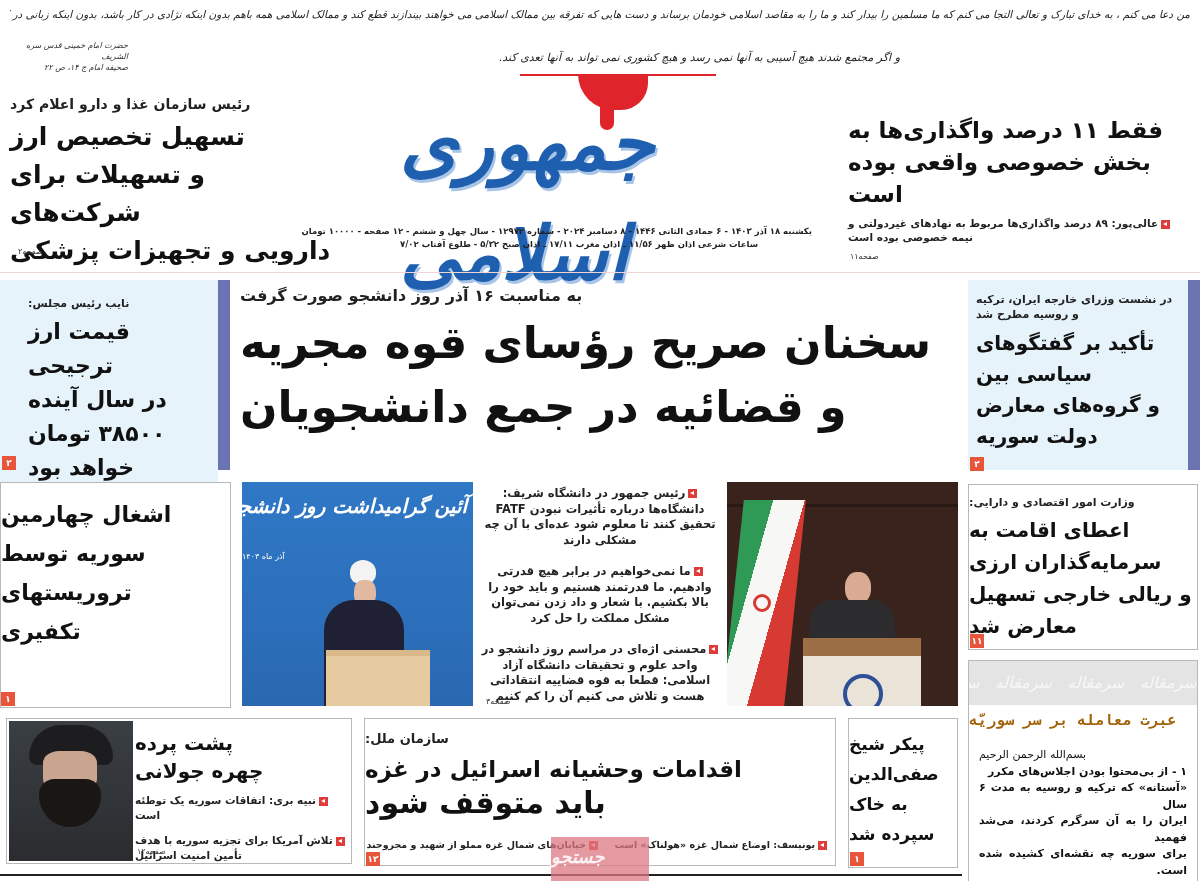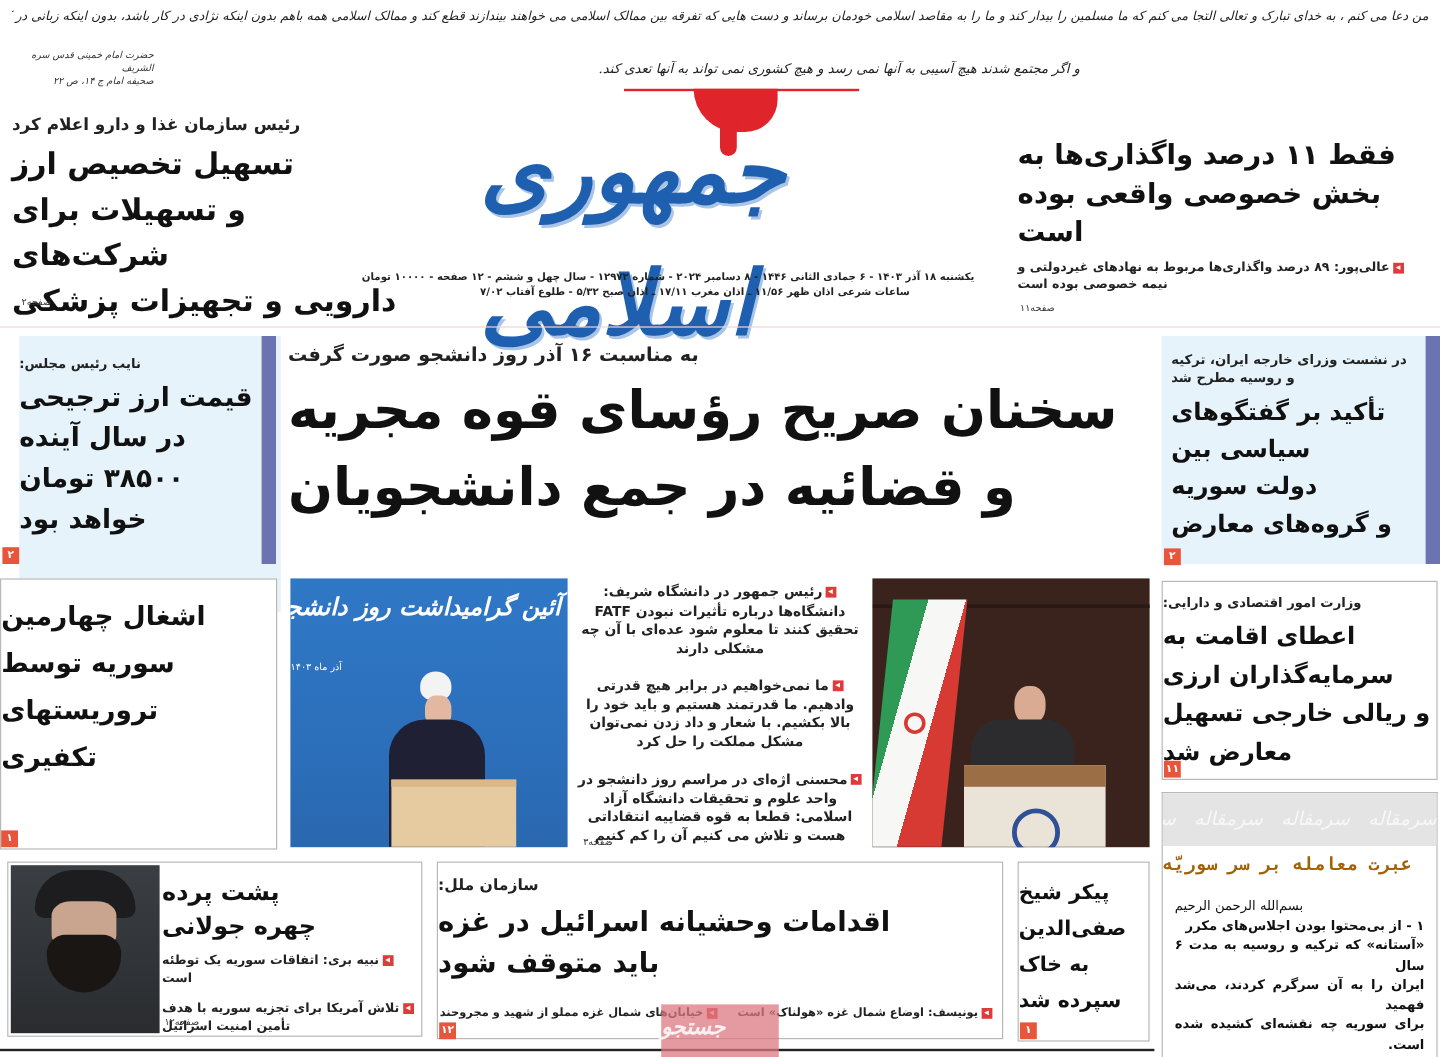--- a/index.html
+++ b/index.html
@@ -53,21 +53,21 @@
   <div class="headline" style="font-size:23px; line-height:32px;">فقط ۱۱ درصد واگذاری‌ها به</div>
   <div class="headline" style="font-size:23px; line-height:32px;">بخش خصوصی واقعی بوده است</div>
   <div class="sub" style="margin-top:6px; font-size:10.5px; line-height:14px;">
     <span class="bullet"></span><span>عالی‌پور: ۸۹ درصد واگذاری‌ها مربوط به نهادهای غیردولتی و نیمه خصوصی بوده است</span>
   </div>
 </div>
 <div class="abs pageref" style="left:850px; top:252px;">صفحه۱۱</div>
 
 <div class="rule" style="left:0; right:0; top:272px;"></div>
 
-<div class="bluebox" style="left:16px; top:280px; width:218px; height:230px;">
+<div class="bluebox" style="left:0; top:280px; width:218px; height:230px;padding-left:28px;">
   <div class="center" style="padding-top:16px;">
     <div class="sub" style="margin-bottom:4px;">نایب رئیس مجلس:</div>
     <div class="headline" style="font-size:22px; line-height:34px;">قیمت ارز ترجیحی</div>
     <div class="headline" style="font-size:22px; line-height:34px;">در سال آینده</div>
     <div class="headline" style="font-size:22px; line-height:34px;">۳۸۵۰۰ تومان</div>
     <div class="headline" style="font-size:22px; line-height:34px;">خواهد بود</div>
   </div>
 </div>
 <div class="bluebar" style="left:218px; top:280px; height:190px;"></div>
 <div class="badge" style="left:2px; top:456px;">۲</div>
@@ -76,22 +76,22 @@
   <div class="kicker" style="font-size:16px; margin-bottom:6px;">به مناسبت ۱۶ آذر روز دانشجو صورت گرفت</div>
   <div class="headline" style="font-size:44px; line-height:64px; font-weight:900; letter-spacing:-1px;">سخنان صریح رؤسای قوه مجریه</div>
   <div class="headline" style="font-size:44px; line-height:64px; font-weight:900; letter-spacing:-1px;">و قضائیه در جمع دانشجویان</div>
 </div>
 
 <div class="bluebox" style="left:968px; top:280px; width:220px; height:190px;">
   <div class="center" style="padding:12px 8px 0 8px;">
     <div class="sub" style="margin-bottom:6px;">در نشست وزرای خارجه ایران، ترکیه و روسیه مطرح شد</div>
     <div class="headline" style="font-size:20px; line-height:31px;">تأکید بر گفتگوهای</div>
     <div class="headline" style="font-size:20px; line-height:31px;">سیاسی بین</div>
+    <div class="headline" style="font-size:20px; line-height:31px;">و گروه‌های معارض</div>
     <div class="headline" style="font-size:20px; line-height:31px;">دولت سوریه</div>
-    <div class="headline" style="font-size:20px; line-height:31px;">و گروه‌های معارض</div>
   </div>
 </div>
 <div class="bluebar" style="left:1188px; top:280px; height:190px;"></div>
 <div class="badge" style="left:970px; top:457px;">۲</div>
 
 <div class="box" style="left:0; top:482px; width:231px; height:226px;">
   <div class="center" style="padding-top:12px;">
     <div class="headline" style="font-size:22px; line-height:39px;">اشغال چهارمین</div>
     <div class="headline" style="font-size:22px; line-height:39px;">سوریه توسط</div>
     <div class="headline" style="font-size:22px; line-height:39px;">تروریستهای</div>
@@ -178,21 +178,21 @@
       <span class="bullet"></span><span>تلاش آمریکا برای تجزیه سوریه با هدف تأمین امنیت اسرائیل</span>
     </div>
   </div>
   <div class="pageref" style="position:absolute; left:130px; top:128px;">صفحه۱۲</div>
 </div>
 
 <div class="box" style="left:364px; top:718px; width:472px; height:148px;">
   <div class="center" style="padding-top:12px;">
     <div class="sub" style="font-size:13px; margin-bottom:6px;">سازمان ملل:</div>
     <div class="headline" style="font-size:23px; line-height:34px;">اقدامات وحشیانه اسرائیل در غزه</div>
-    <div class="headline" style="font-size:23px; line-height:34px;">باید متوقف شود</div>
+    <div class="headline" style="font-size:30px; line-height:34px;">باید متوقف شود</div>
   </div>
   <div class="sub" style="position:absolute; right:8px; left:8px; top:118px; font-size:9.5px; white-space:nowrap;">
     <span class="bullet"></span><span>یونیسف: اوضاع شمال غزه «هولناک» است</span>&nbsp;&nbsp;&nbsp;&nbsp;
     <span class="bullet"></span><span>خیابان‌های شمال غزه مملو از شهید و مجروحند</span>
   </div>
 </div>
 <div class="badge" style="left:366px; top:852px;">۱۲</div>
 
 <div class="box" style="left:848px; top:718px; width:110px; height:150px;">
   <div class="center" style="padding-top:10px;">

